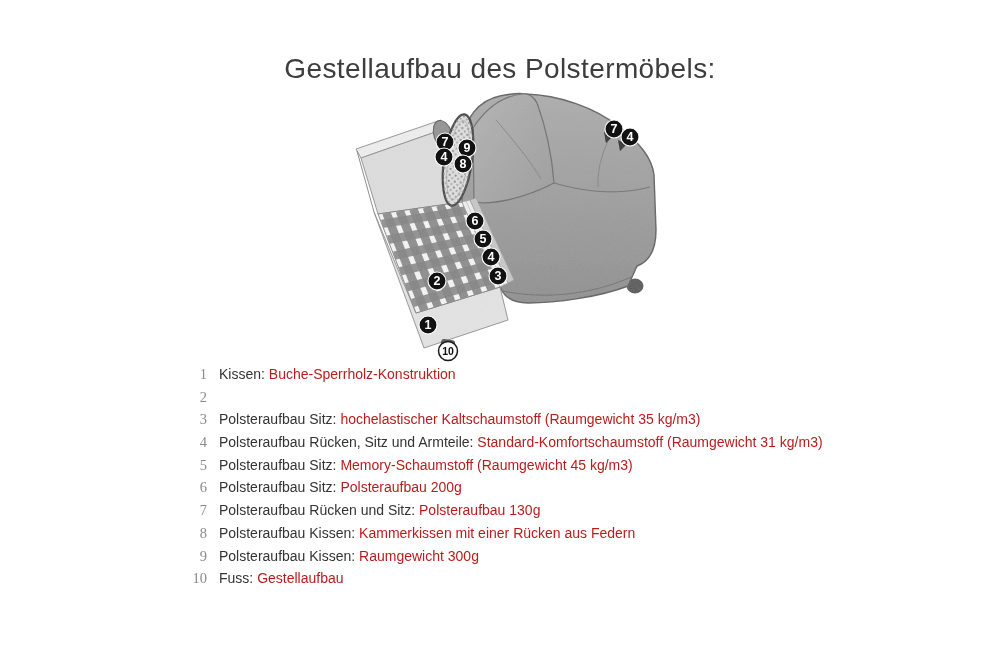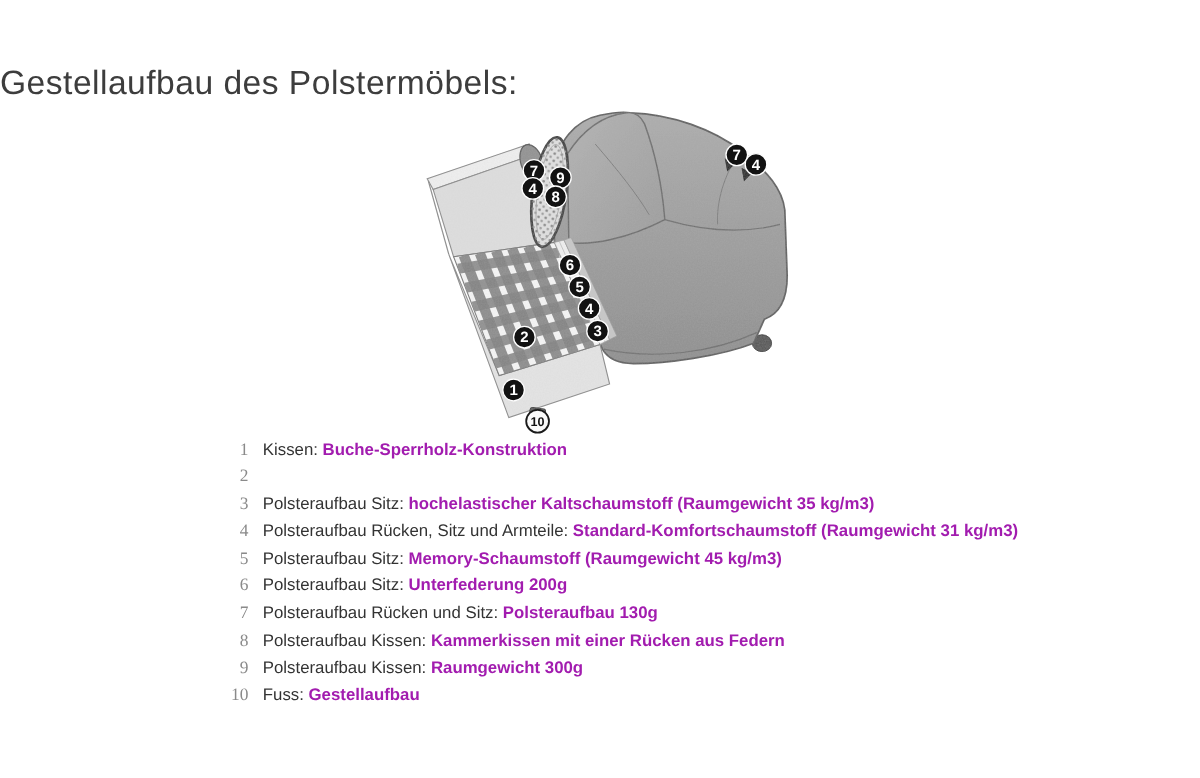--- a/index.html
+++ b/index.html
@@ -1,31 +1,31 @@
 <!DOCTYPE html>
 <html><head>
 <meta charset="utf-8">
 <style>
   html,body{margin:0;padding:0;background:#fff;}
   body{width:1000px;height:648px;font-family:"Liberation Sans",sans-serif;}
   .page{position:relative;width:1000px;height:648px;background:#fff;overflow:hidden;}
   .title{
     position:absolute;top:53px;left:0;width:1000px;margin:0;
-    font-size:28px;font-weight:300;letter-spacing:.4px;
+    text-align:center;font-size:28px;font-weight:300;letter-spacing:.4px;
     color:#3d3d3d;font-family:"Liberation Sans",sans-serif;
   }
   .illustration{position:absolute;left:340px;top:80px;width:330px;height:290px;}
   .legend{position:absolute;left:185px;top:366px;}
   .legend-row{display:flex;align-items:baseline;height:22.7px;white-space:nowrap;}
   .legend-num{
     flex:none;width:22px;text-align:right;margin-right:12px;
     font-family:"Liberation Serif",serif;font-size:14.5px;color:#8a8a8a;
   }
   .legend-text{font-size:14px;color:#333;}
-  .legend-value{font-weight:700;color:#a21caf;}
+  .legend-value{font-weight:400;color:#b91c1c;}
   .mk-dark{fill:#121212;stroke:#ffffff;stroke-width:1.1;}
   .mk-light{fill:#fafafa;stroke:#1a1a1a;stroke-width:1.5;}
   .mk-text{fill:#ffffff;font:700 12.5px "Liberation Sans",sans-serif;text-anchor:middle;}
   .mk-text-light{fill:#111111;font:700 10.5px "Liberation Sans",sans-serif;text-anchor:middle;}
 </style>
 </head>
 <body>
 
 <div class="page">
 
@@ -191,21 +191,21 @@
       <div class="legend-row">
         <span class="legend-num">4</span>
         <span class="legend-text"><span class="legend-label">Polsteraufbau Rücken, Sitz und Armteile:</span> <strong class="legend-value">Standard-Komfortschaumstoff (Raumgewicht 31 kg/m3)</strong></span>
       </div>
       <div class="legend-row">
         <span class="legend-num">5</span>
         <span class="legend-text"><span class="legend-label">Polsteraufbau Sitz:</span> <strong class="legend-value">Memory-Schaumstoff (Raumgewicht 45 kg/m3)</strong></span>
       </div>
       <div class="legend-row">
         <span class="legend-num">6</span>
-        <span class="legend-text"><span class="legend-label">Polsteraufbau Sitz:</span> <strong class="legend-value">Unterfederung 200g</strong></span>
+        <span class="legend-text"><span class="legend-label">Polsteraufbau Sitz:</span> <strong class="legend-value">Polsteraufbau 200g</strong></span>
       </div>
       <div class="legend-row">
         <span class="legend-num">7</span>
         <span class="legend-text"><span class="legend-label">Polsteraufbau Rücken und Sitz:</span> <strong class="legend-value">Polsteraufbau 130g</strong></span>
       </div>
       <div class="legend-row">
         <span class="legend-num">8</span>
         <span class="legend-text"><span class="legend-label">Polsteraufbau Kissen:</span> <strong class="legend-value">Kammerkissen mit einer Rücken aus Federn</strong></span>
       </div>
       <div class="legend-row">

